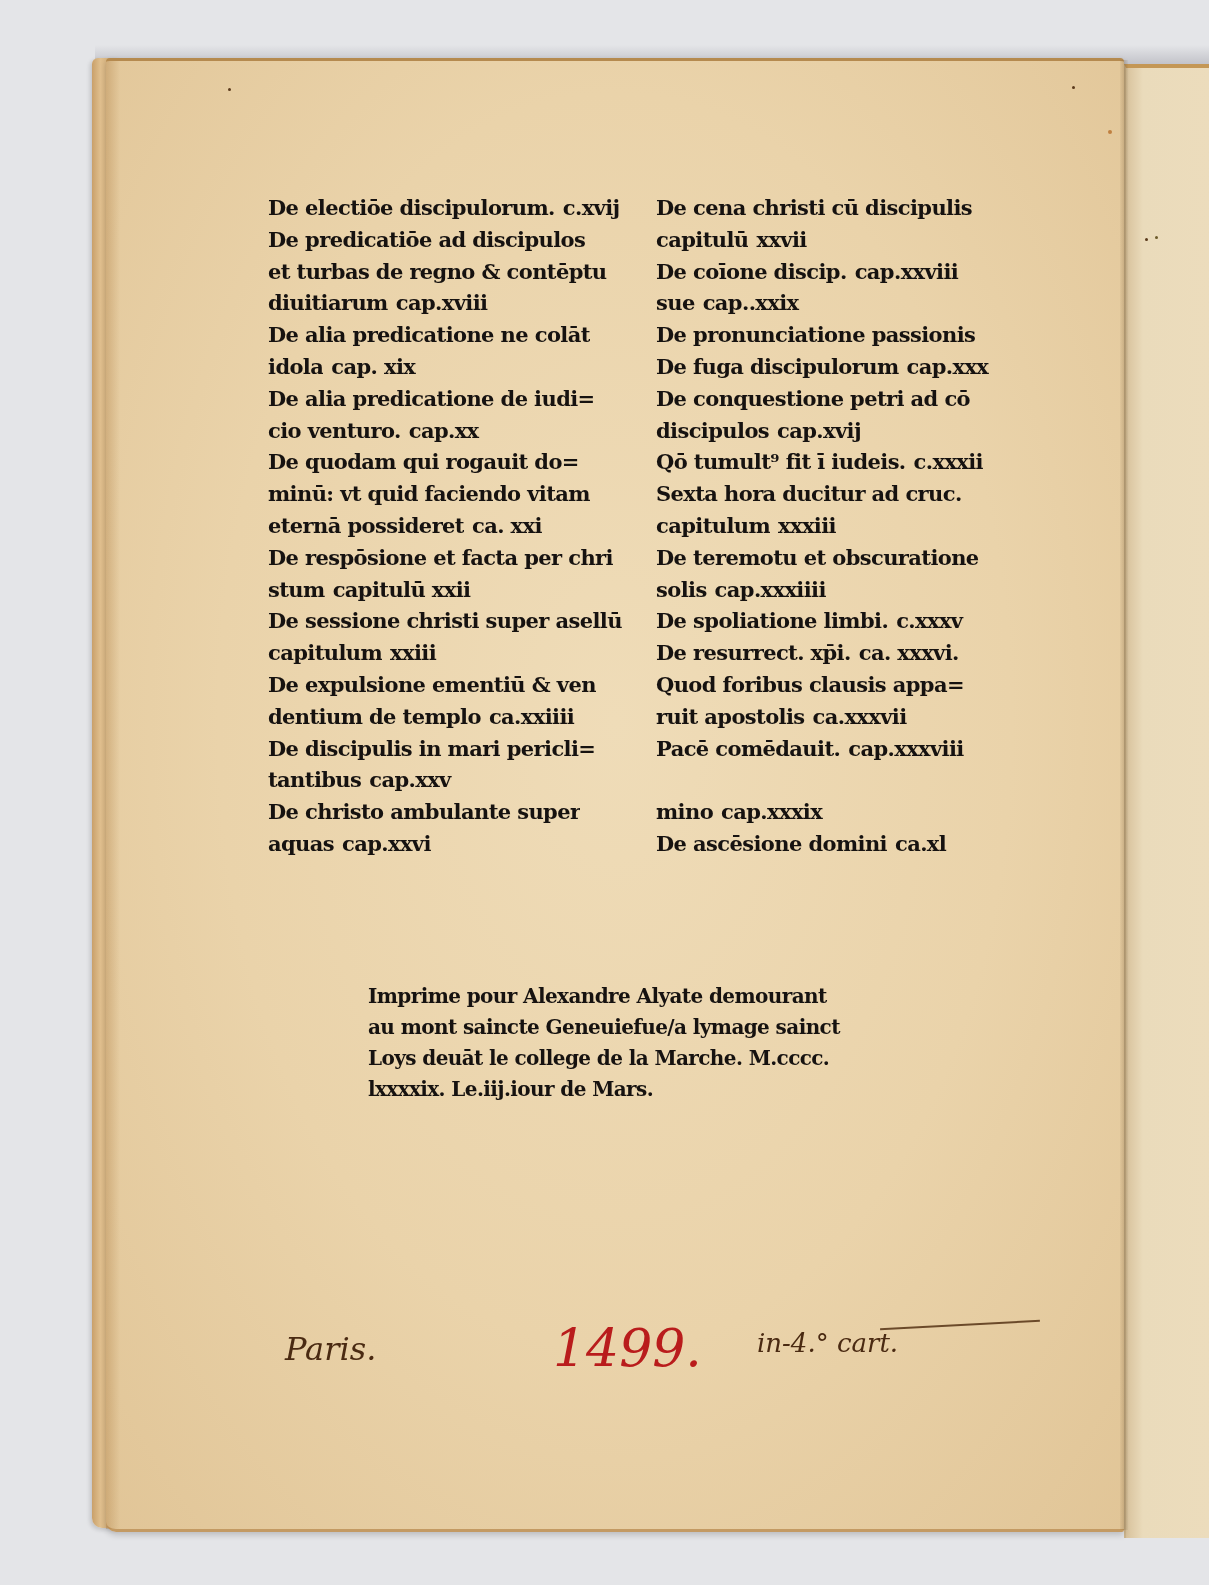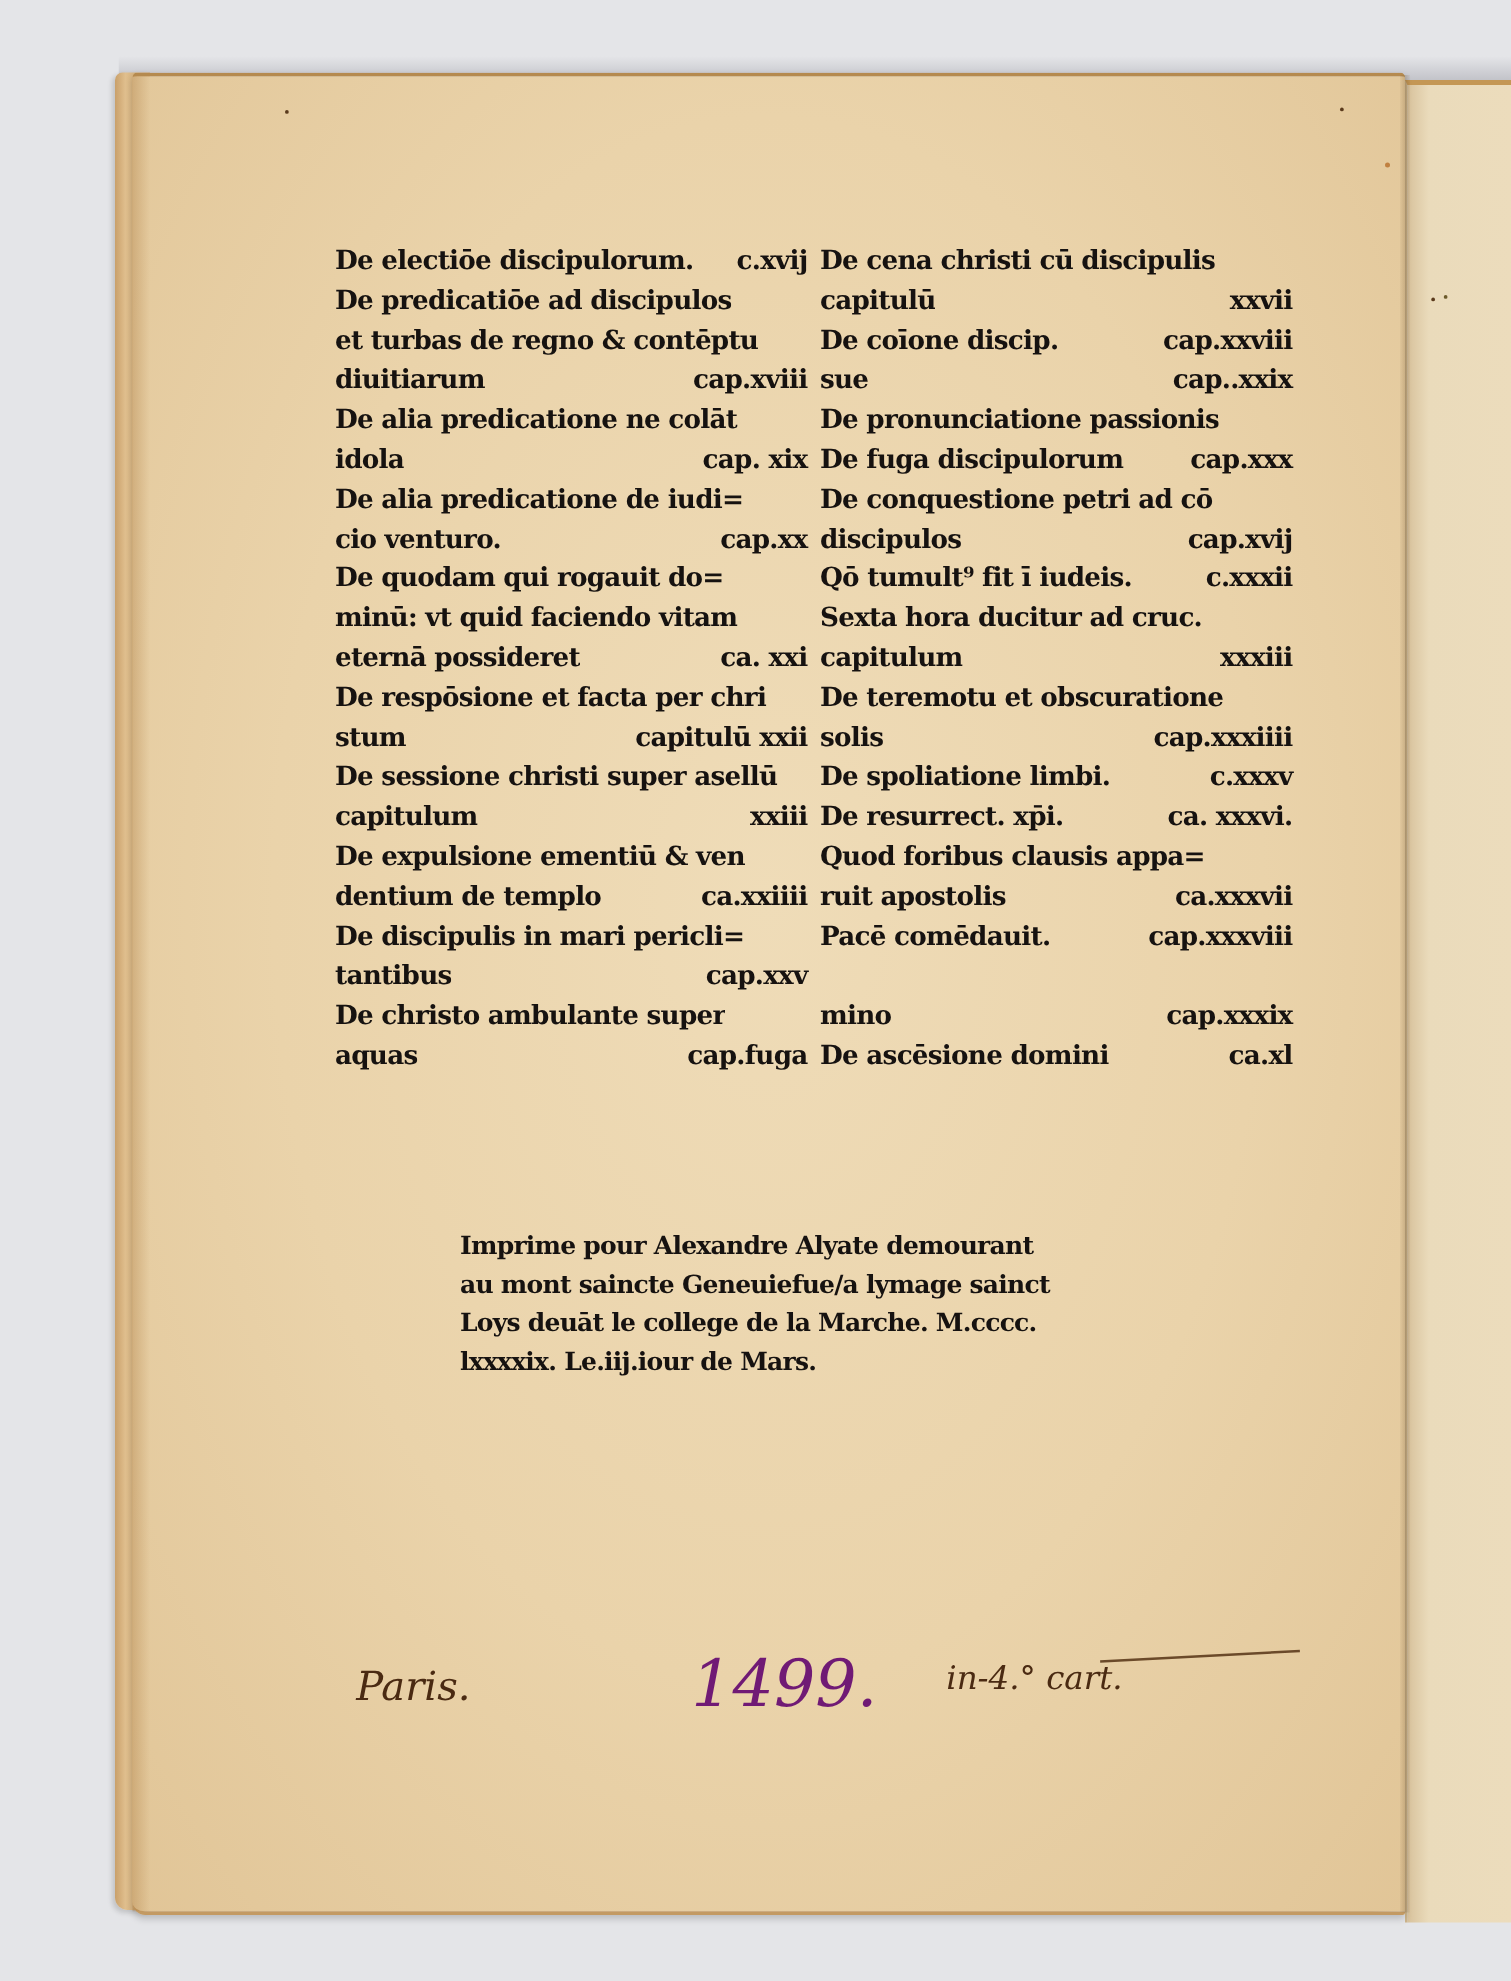--- a/index.html
+++ b/index.html
@@ -49,42 +49,42 @@
   }
   .col { width:378px; }
   .col .line {
     height:31.8px; line-height:31.8px;
     font-family:"DejaVu Serif", serif;
     font-weight:bold;
     font-size:21px;
     color:#161210;
     letter-spacing:-0.6px;
     white-space:nowrap;
-    display:flex; justify-content:space-between;
+    display:flex; 
   }
   .col .line .txt { overflow:hidden; }
   .col .line .ref { padding-left:8px; }
 
   .colophon {
     position:absolute; left:368px; top:945px; width:580px;margin-top:36px;
   }
   .colophon .cline {
     height:31px; line-height:31px;
     font-family:"DejaVu Serif", serif;
     font-weight:bold; font-size:20px; color:#161210;
     letter-spacing:-0.6px; white-space:nowrap;
   }
 
   .handwriting {
     position:absolute; left:285px; top:1320px;
     font-family:"DejaVu Serif", serif; font-style:italic;
     color:#4a2a12; white-space:nowrap;
   }
   .handwriting .place { font-size:32px; position:absolute; left:0; top:10px; }
-  .handwriting .year { font-size:52px; position:absolute; left:268px; top:-2px; color:#701a75;text-align:center; }
+  .handwriting .year { font-size:52px; position:absolute; left:268px; top:-2px; color:#b91c1c;text-align:center; }
   .handwriting .fmt { font-size:26px; position:absolute; left:472px; top:8px; }
   .handwriting .rule {
     position:absolute; left:595px; top:4px; width:160px; height:2px;
     background:#6b4a2a; transform:rotate(-3deg);
   }
   .speck { position:absolute; border-radius:50%; background:#5a3a1c; }
 </style>
 </head>
 <body>
 
@@ -172,21 +172,21 @@
       <div class="line">
         <span class="txt">tantibus</span>
         <span class="ref">cap.xxv</span>
       </div>
       <div class="line">
         <span class="txt">De christo ambulante super</span>
         <span class="ref"></span>
       </div>
       <div class="line">
         <span class="txt">aquas</span>
-        <span class="ref">cap.fuga</span>
+        <span class="ref">cap.xxvi</span>
       </div>
     </div>
   <div class="col" id="col-right">
       <div class="line">
         <span class="txt">De cena christi cū discipulis</span>
         <span class="ref"></span>
       </div>
       <div class="line">
         <span class="txt">capitulū</span>
         <span class="ref">xxvii</span>

